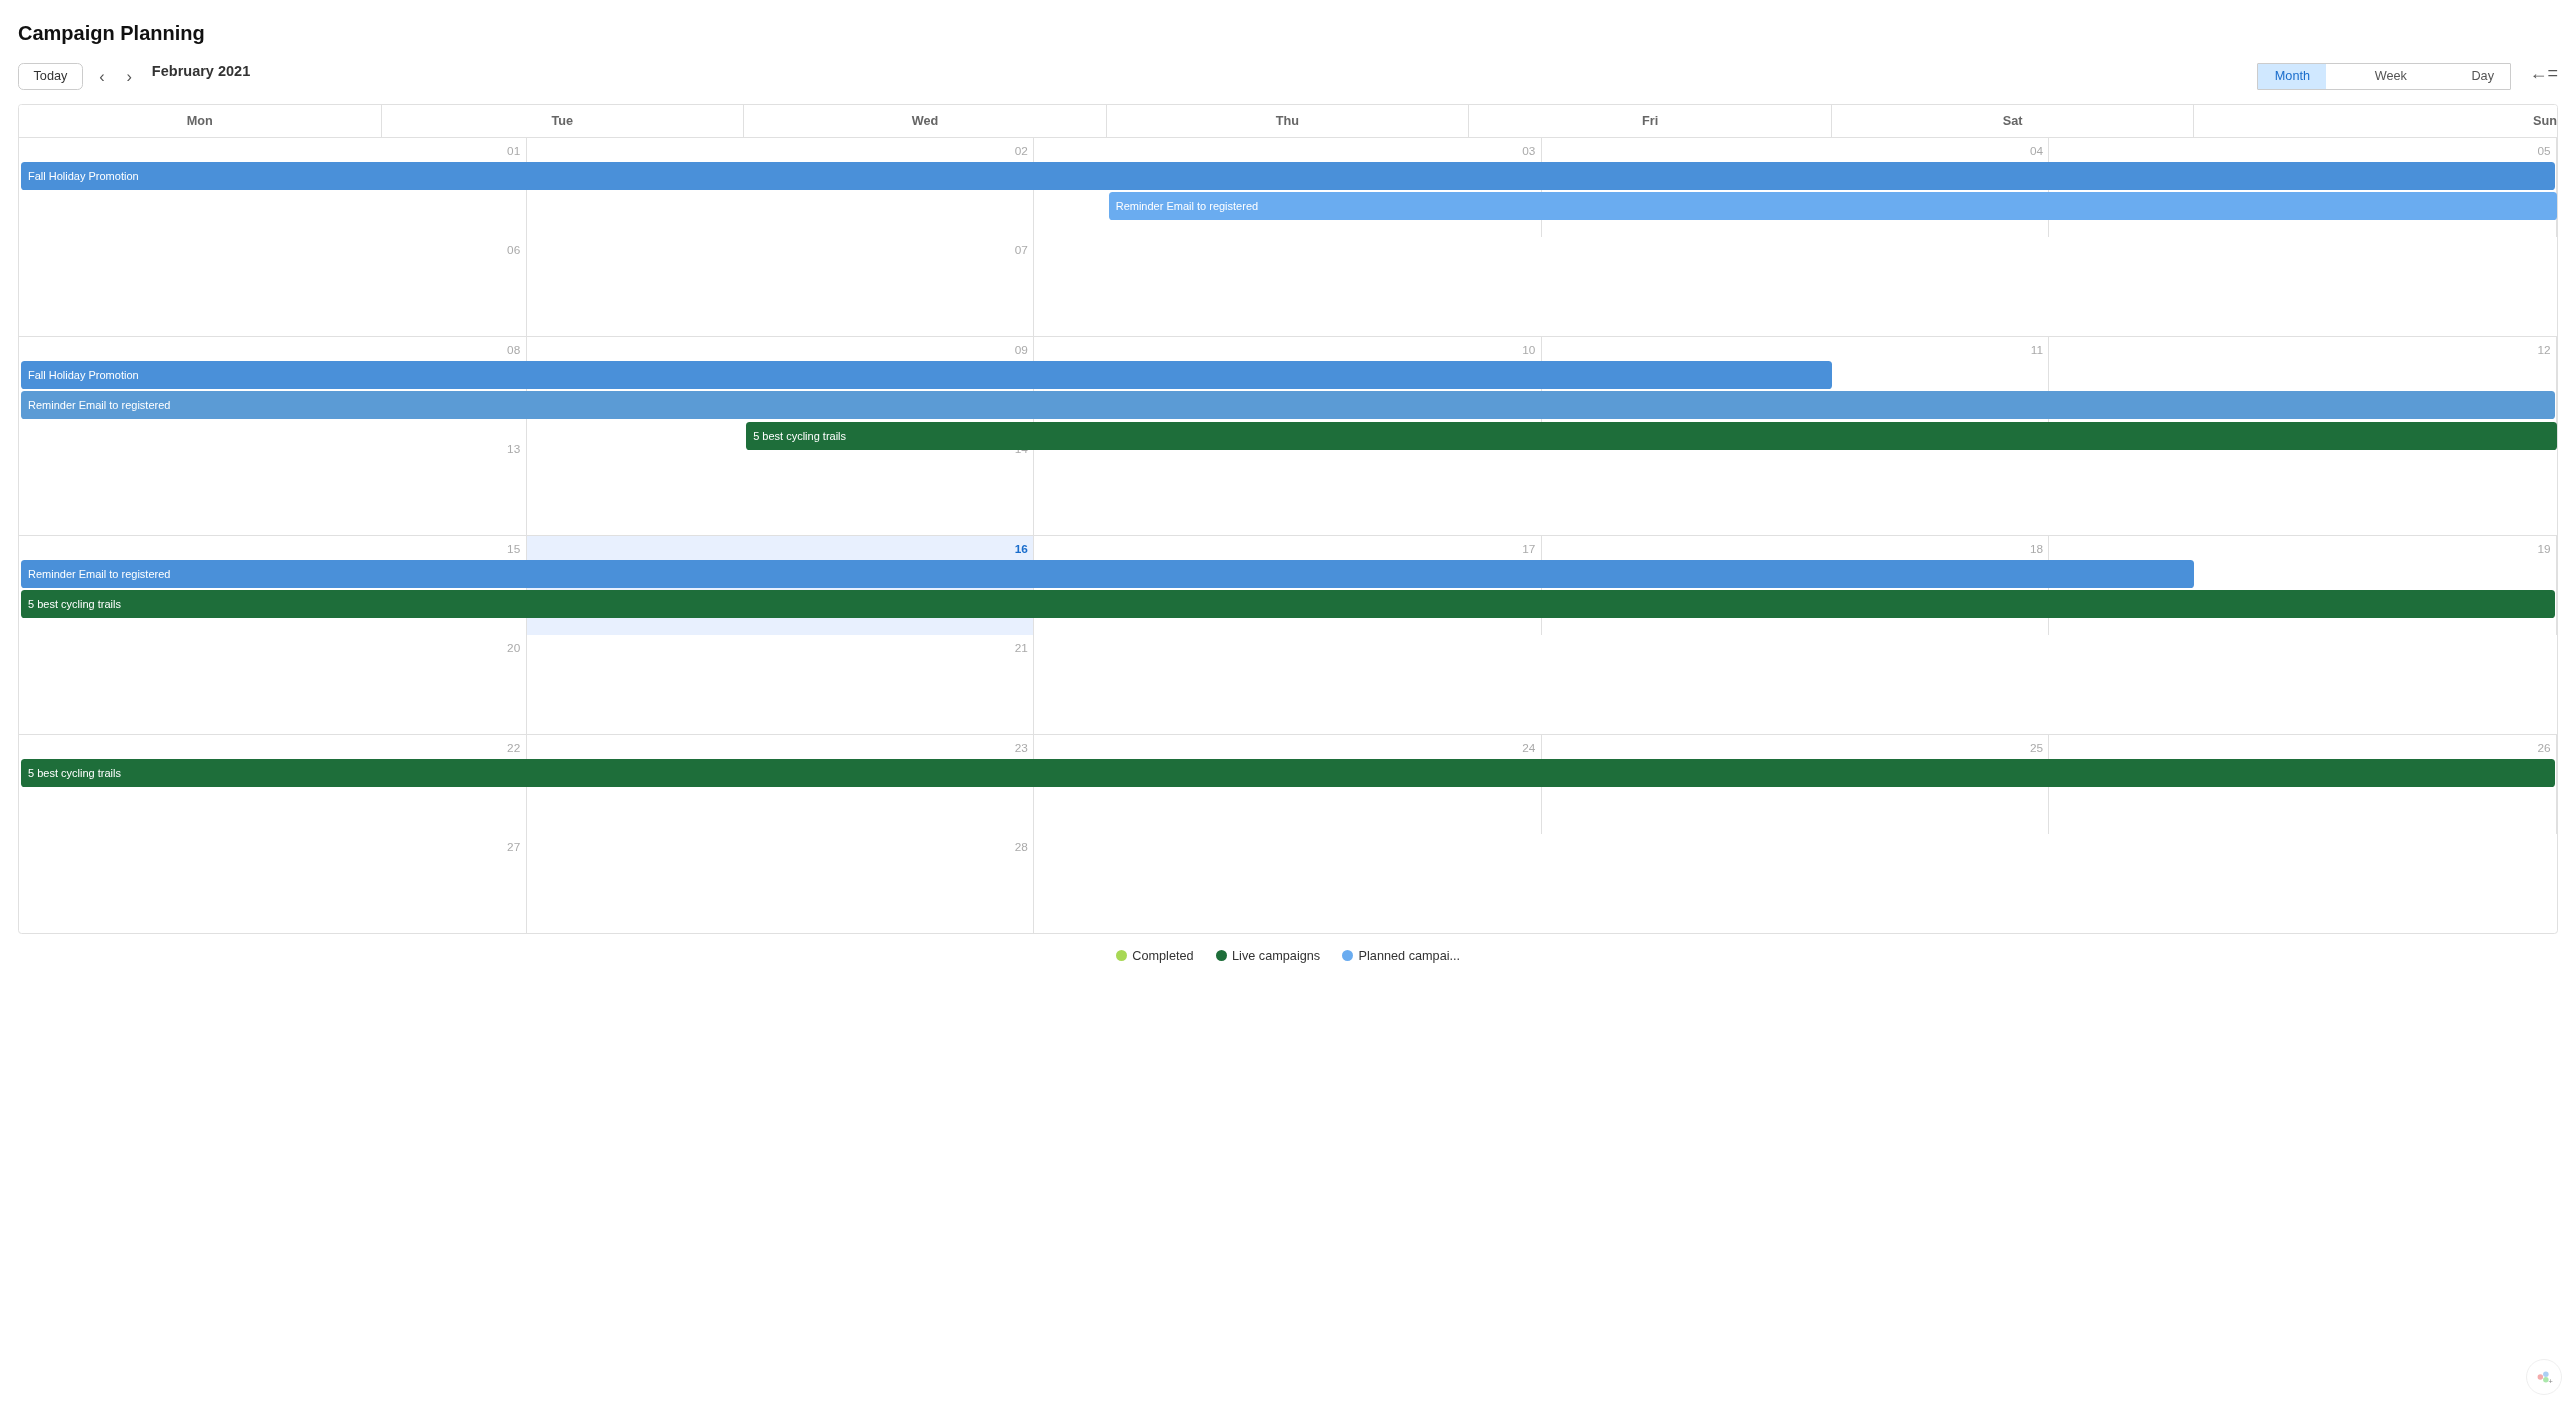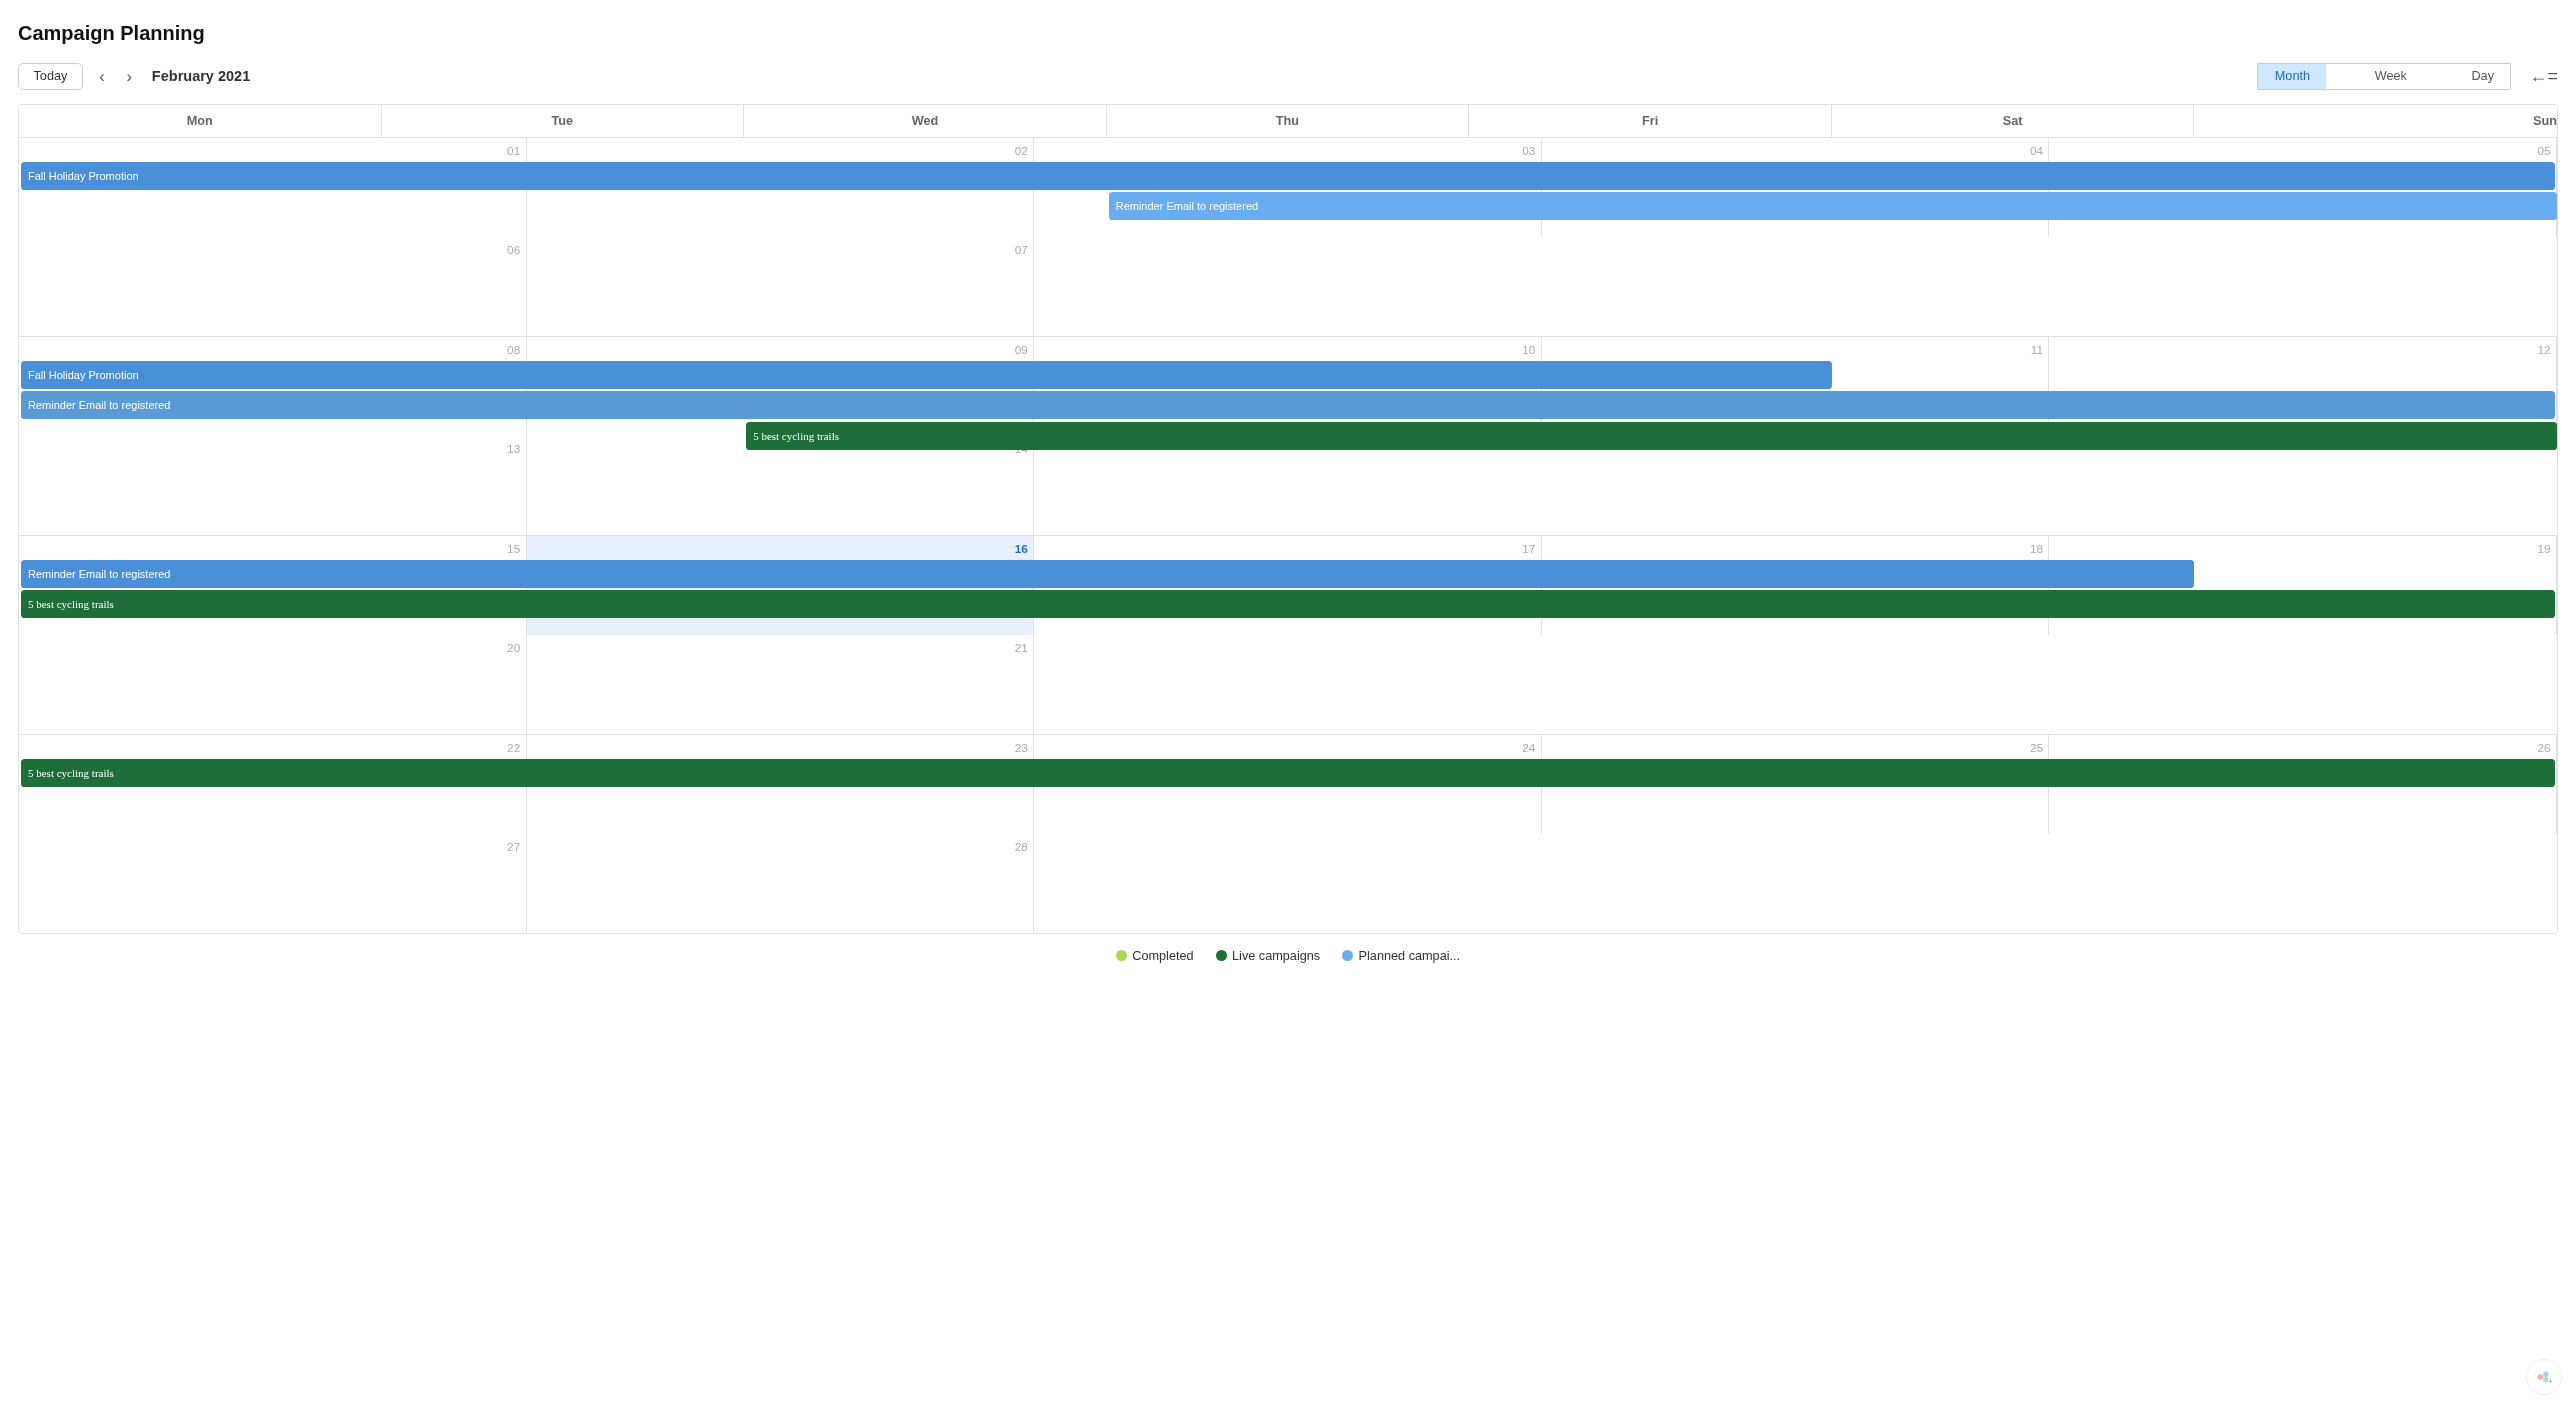--- a/index.html
+++ b/index.html
@@ -2,21 +2,21 @@
 <html style="font-size:14.5px"><head>
   <meta charset="utf-8">
   <style>
     * { box-sizing: border-box; margin: 0; padding: 0; }
     body { font-family: -apple-system, BlinkMacSystemFont, 'Segoe UI', sans-serif; background: #fff; color: #333; }
 
     .app-container { padding: 22px 18px; max-width: 100%; }
 
     .page-title { font-size: 20px; font-weight: 700; margin-bottom: 18px; color: #111; }
 
-    .toolbar { display: flex; align-items: center; gap: 11px; margin-bottom: 14.5px; }
+    .toolbar { display: flex; gap: 11px; margin-bottom: 14.5px; }
     .today-btn {
       border: 0.9px solid #ccc; background: #fff; padding: 5.4px 14.5px;
       border-radius: 5.4px; cursor: pointer; font-size: 12.7px; color: #333;
     }
     .nav-btn {
       background: none; border: none; cursor: pointer; font-size: 16.3px; color: #555; padding: 3.6px 5.4px;
     }
     .month-label { font-size: 14.5px; font-weight: 600; color: #333; margin-left: 3.6px; }
     .spacer { flex: 1; }
     .view-tabs { display: flex; border: 0.9px solid #ccc; border-radius: 1px; overflow: hidden; gap: 32px; }
@@ -51,21 +51,21 @@
       color: #fff;
       display: flex;
       align-items: center;
       padding: 0 7.2px;
       font-weight: 500;
       white-space: nowrap;
       overflow: hidden;
     }
     .event-blue { background: #4a90d9; }
     .event-lightblue { background: #6aacf0; }
-    .event-green { background: #1e6e3a; font-family: Liberation Serif, serif; }
+    .event-green { background: #1e6e3a; }
 
     
     .legend { display: flex; justify-content: center; align-items: center; gap: 22px; padding: 14.5px 0 7.2px; }
     .legend-item { display: flex; align-items: center; gap: 5.4px; font-size: 12.7px; color: #333; }
     .legend-dot { width: 11px; height: 11px; border-radius: 50%; display: inline-block; }
     .dot-completed { background: #a8d855; }
     .dot-live { background: #1e6e3a; }
     .dot-planned { background: #6aacf0; }
 
     .brand-logo { position: fixed; bottom: 14.5px; right: 14.5px; width: 36px; height: 36px; border-radius: 50%; border: 0.9px solid #eee; background: #fff; display: flex; align-items: center; justify-content: center; font-size: 9px; color: #aaa; }

